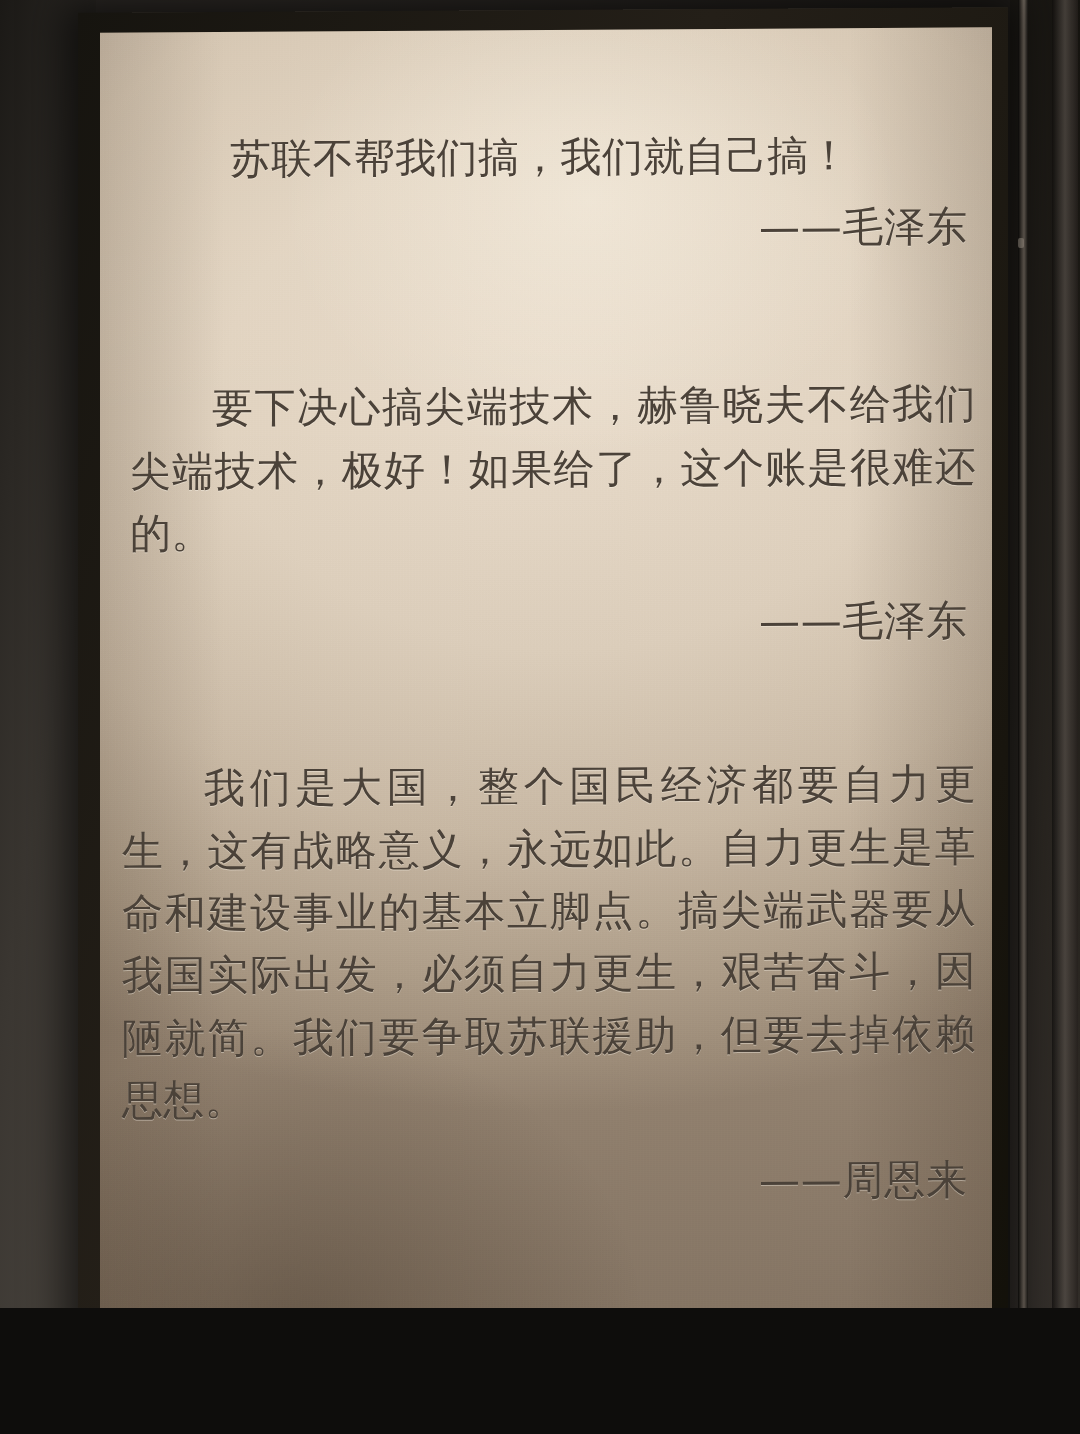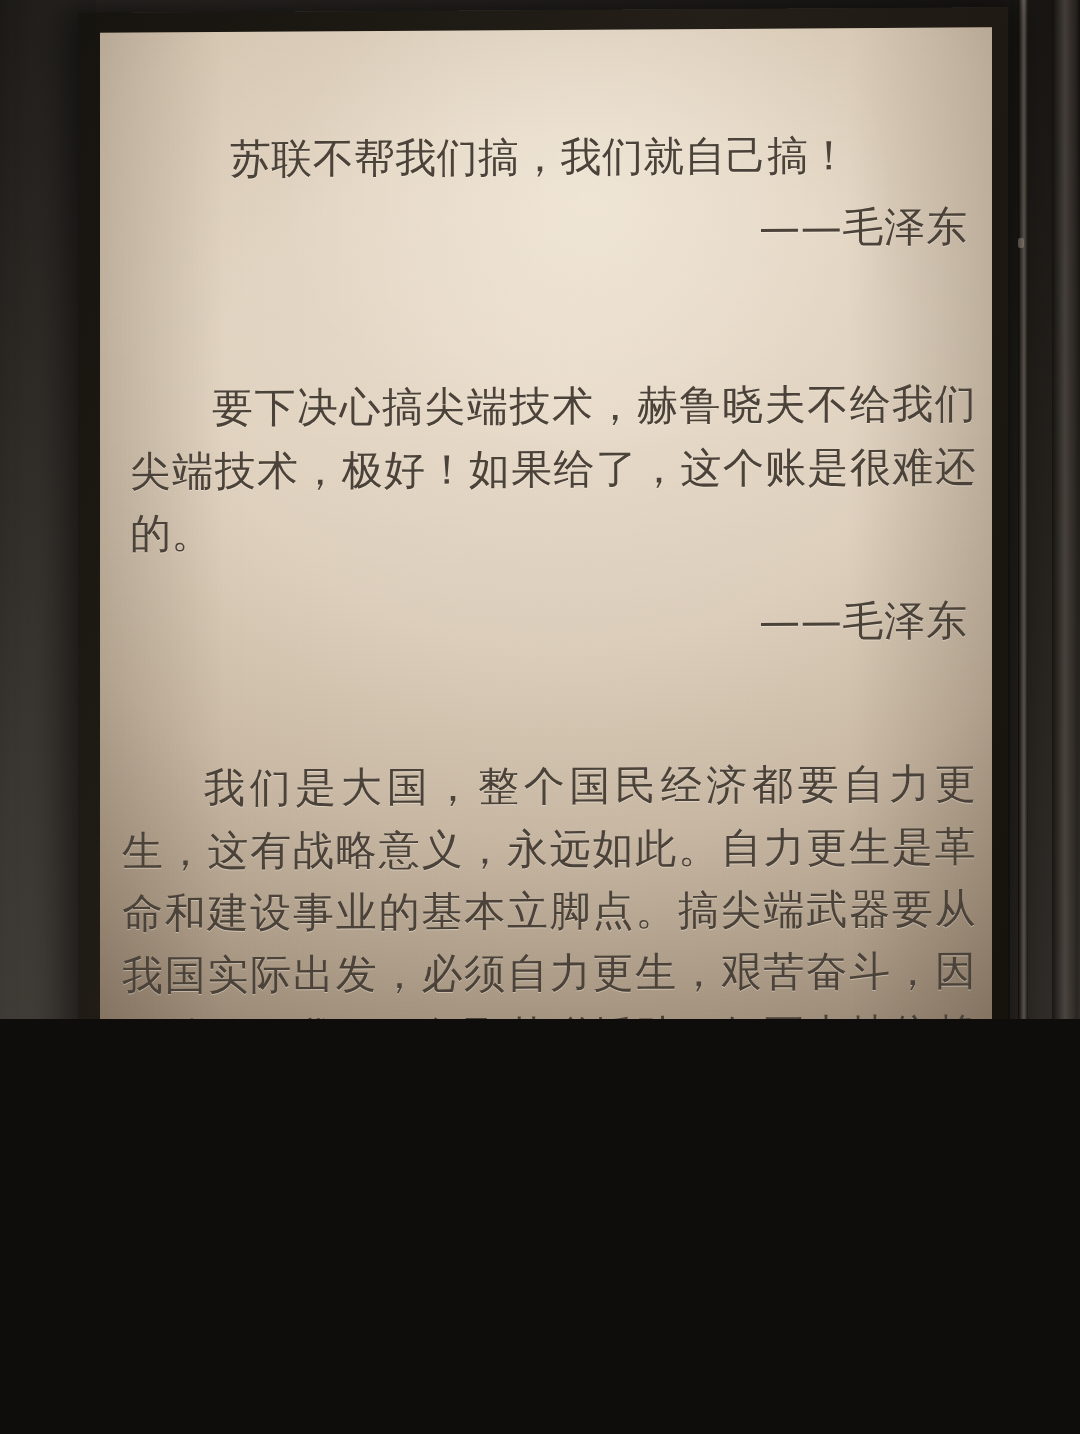--- a/index.html
+++ b/index.html
@@ -12,21 +12,21 @@
     width: 1080px;
     height: 1434px;
     overflow: hidden;
     font-family: "Liberation Sans", "DejaVu Sans", sans-serif;
   }
 
   
   .scene {
     position: relative;
     width: 1080px;
-    height: 1019px;
+    height: 1308px;
     background:
       radial-gradient(ellipse 900px 700px at 18% 30%, #46423d 0%, #332f2b 45%, #221f1c 100%),
       #26231f;
     overflow: hidden;
   }
 
   
   .wall-left {
     position: absolute;
     left: 0; top: 0;

